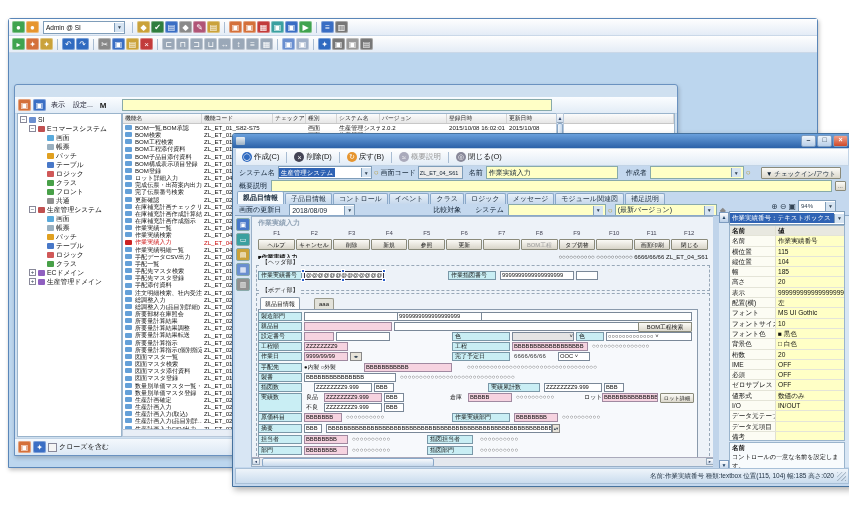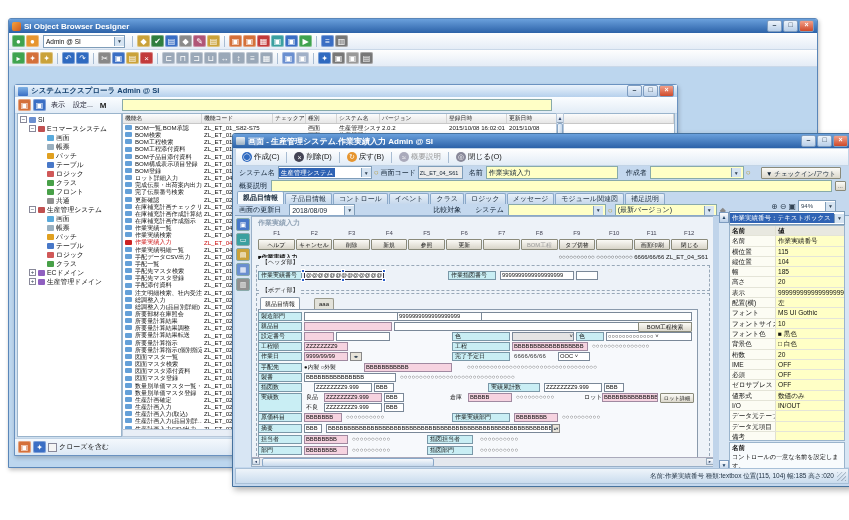--- a/index.html
+++ b/index.html
@@ -165,29 +165,20 @@
            border-top:1px solid #aab;display:flex}
   .csa{width:8px;height:7px;background:linear-gradient(#fdfdfd,#cfdcec);border:1px solid #9ab;
        font-size:4.5px;line-height:6px;text-align:center;color:#346;box-sizing:border-box}
   .csthumb{width:170px;height:7px;background:linear-gradient(#f8fafc,#c6d8ec);border:1px solid #8aa8c8;
            border-radius:2px;margin-left:2px}
 </style>
 </head>
 <body>
 
 <div id="mainwin" class="win">
-  <div class="mtitle">
-    <span class="appicon"></span>
-    <span>SI Object Browser Designer</span>
-    <span class="wctrls">
-      <span class="wbtn">–</span>
-      <span class="wbtn">□</span>
-      <span class="wbtn close">×</span>
-    </span>
-  </div>
   <div class="tbrow">
     <span id="tb1a" class="flex" style="gap:1px">
         <span class="tbi" style="background: rgb(63, 163, 79);">●</span>
         <span class="tbi" style="background: rgb(230, 149, 47);">●</span>
       </span>
     <span id="sesscombo">
       <span>Admin @ SI</span>
       <span class="dar">▼</span>
     </span>
     <span id="tb1b" class="flex" style="gap:1px">
@@ -238,29 +229,20 @@
         <span class="sep"></span>
         <span class="tbi" style="background: rgb(47, 106, 192);">✦</span>
         <span class="tbi" style="background: rgb(119, 119, 119);">▣</span>
         <span class="tbi" style="background: rgb(153, 153, 153);">▣</span>
         <span class="tbi" style="background: rgb(119, 119, 119);">▤</span>
       </span>
   </div>
 </div>
 
 <div id="xwin" class="win">
-  <div class="xtitle">
-    <span class="xtbi"></span>
-    <span>システムエクスプローラ Admin @ SI</span>
-    <span class="wctrls">
-      <span class="wbtn">–</span>
-      <span class="wbtn">□</span>
-      <span class="wbtn close">×</span>
-    </span>
-  </div>
   <div class="xtb">
     <span id="xtbi" class="flex" style="gap:2px">
         <span class="tbi" style="background: rgb(212, 112, 58);">▣</span>
         <span class="tbi" style="background: rgb(58, 110, 196);">▣</span>
       </span>
     <span class="xlab">表示</span>
     <span class="xlab">設定...</span>
     <span style="font-weight:bold;font-size:8px;color:#222;margin-left:2px">M</span>
   </div>
   <input id="xfilter" class="abs" value="" style="">
@@ -989,21 +971,20 @@
         <span class="tbi" style="background: rgb(58, 110, 196);">✦</span>
       </span>
     <span class="chk"></span>
     <span style="font-size:7px">クローズを含む</span>
   </div>
 </div>
 
 <div id="ewin" class="win">
   <div class="etitle">
     <span class="etico"></span>
-    <span>画面 - 生産管理システム.作業実績入力 Admin @ SI</span>
     <span class="wctrls">
       <span class="wbtn">–</span>
       <span class="wbtn">□</span>
       <span class="wbtn close">×</span>
     </span>
   </div>
   <div id="etb">
       <span class="etbb">
         <span class="g" style="background: rgb(47, 106, 192);">◯</span>
         <span>作成(C)</span>

